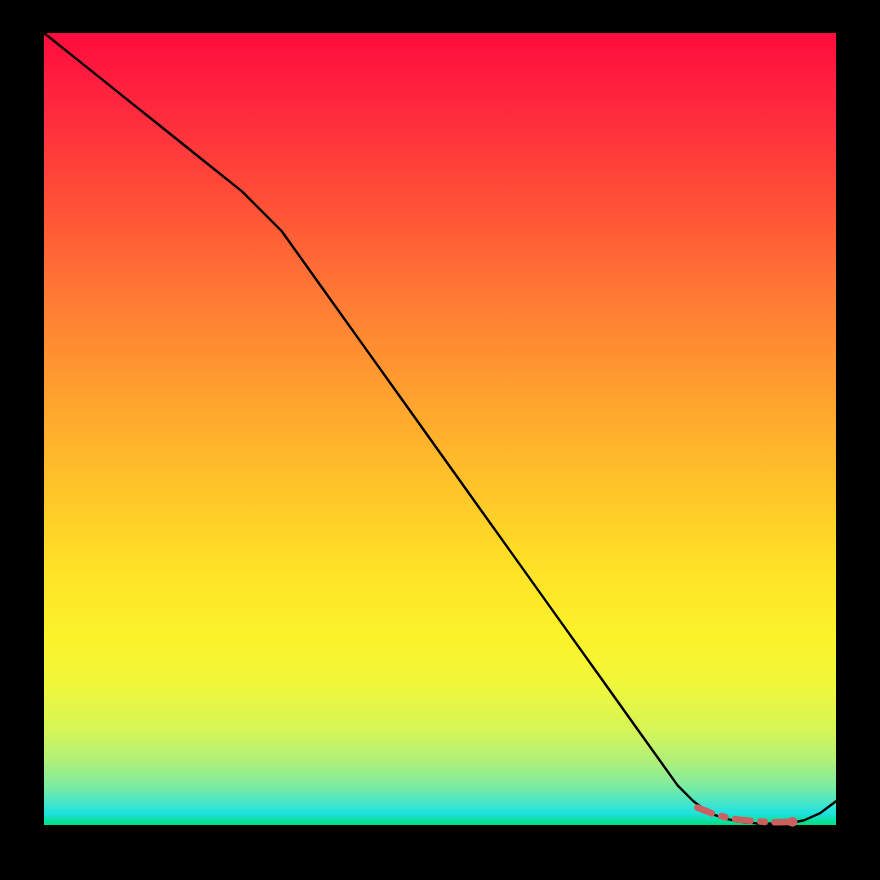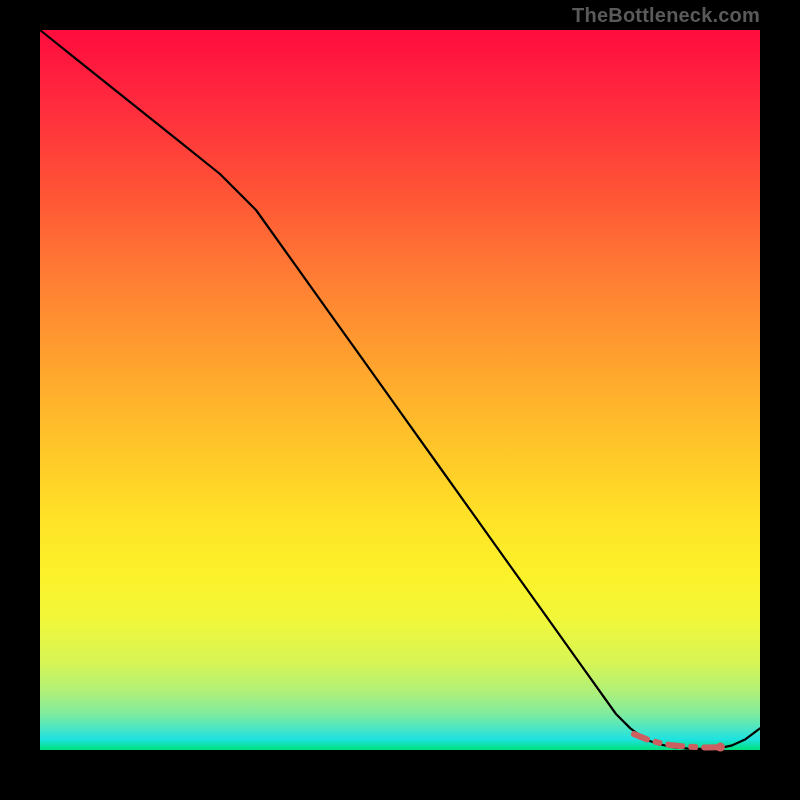--- a/index.html
+++ b/index.html
@@ -63,21 +63,20 @@
     font-weight: 600;
     letter-spacing: 0.2px;
     user-select: none;
   }
 </style>
 </head>
 <body>
 
 <div class="stage">
 
-  <div class="watermark">TheBottleneck.com</div>
 
   <div class="plot-area">
     <div class="gradient-bg"></div>
 
     <svg class="curve" viewBox="0 0 720 720" preserveAspectRatio="none">
       <path id="main-curve" fill="none" stroke="#000000" stroke-width="2.2" stroke-linejoin="round" stroke-linecap="round" d="M0.00 0.00 L36.00 28.80 L72.00 57.60 L108.00 86.40 L144.00 115.20 L180.00 144.00 L216.00 180.00 L252.00 230.40 L288.00 280.80 L324.00 331.20 L360.00 381.60 L396.00 432.00 L432.00 482.40 L468.00 532.80 L504.00 583.20 L540.00 633.60 L576.00 684.00 L590.40 698.40 L604.80 709.20 L619.20 714.24 L633.60 717.12 L648.00 718.56 L662.40 718.92 L676.80 718.56 L691.20 715.68 L705.60 709.20 L720.00 698.40"></path>
       <g id="dash-group">
           <path d="M594.00 704.16 L608.40 709.92 L619.20 712.80 L630.00 714.96 L644.40 716.40 L655.20 717.12 L666.00 717.48 L680.40 717.12" fill="none" stroke="#cc6060" stroke-width="6" stroke-linecap="round" stroke-dasharray="14 9 4 9"></path>
           <circle cx="680.40" cy="717.12" r="4.5" fill="#cc6060"></circle>
         </g>

